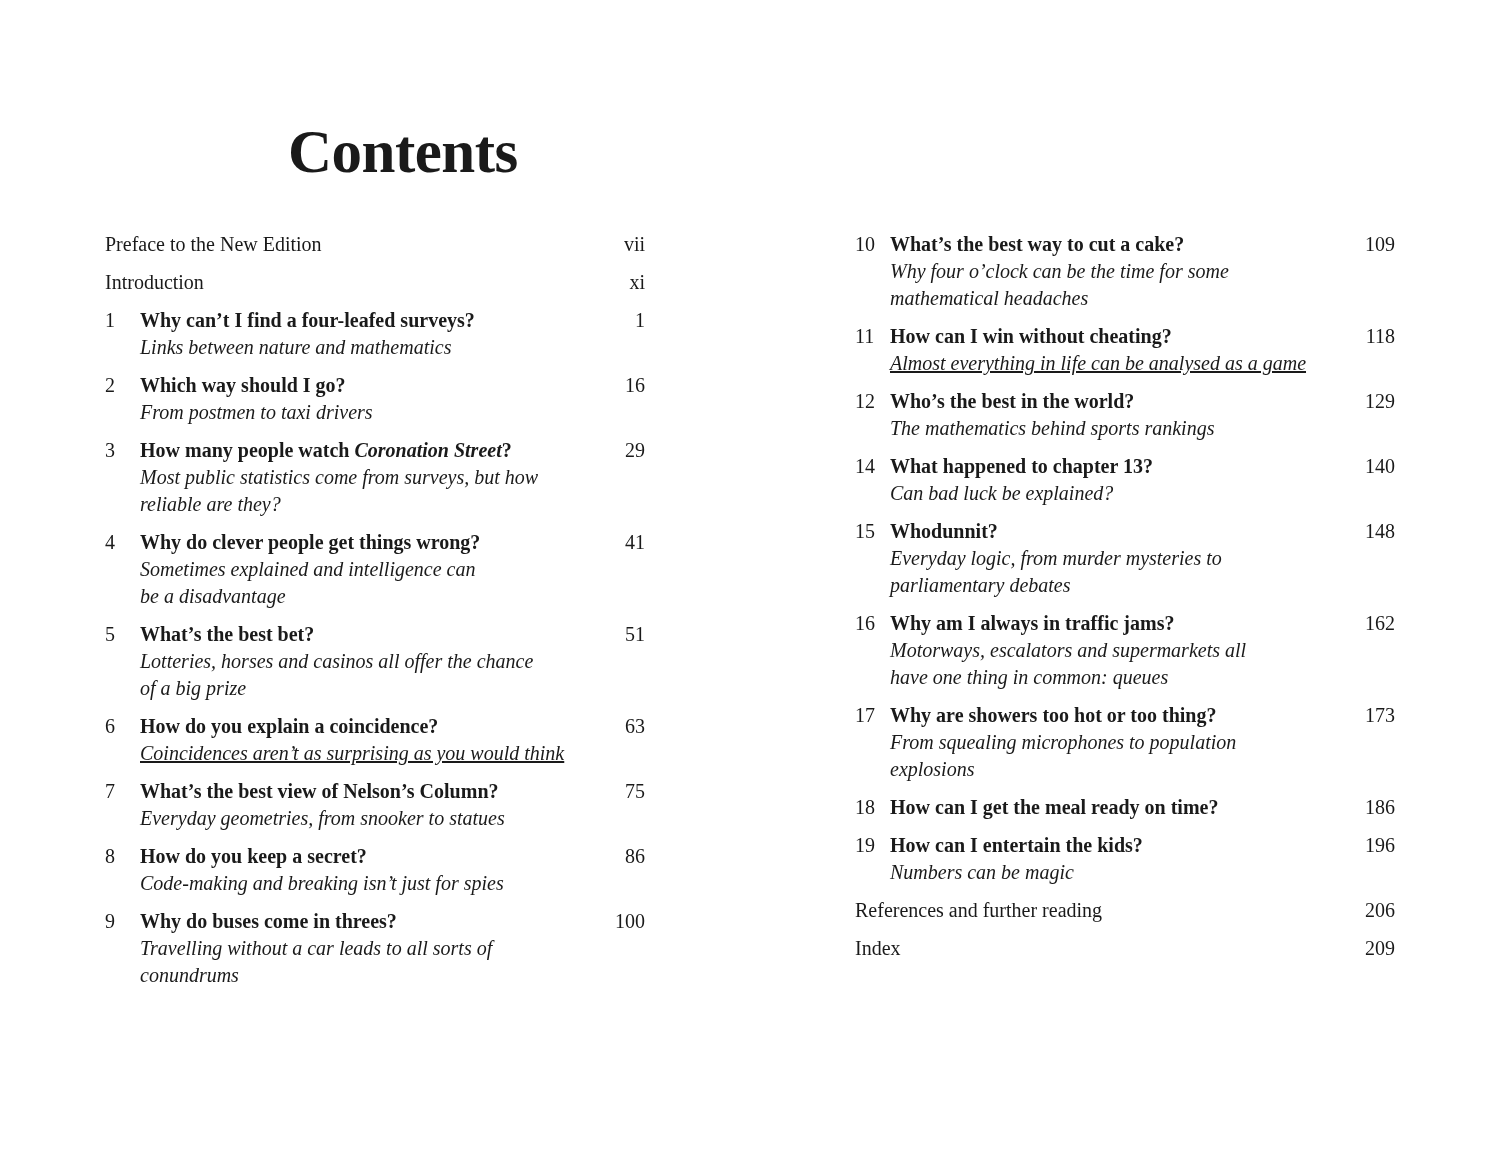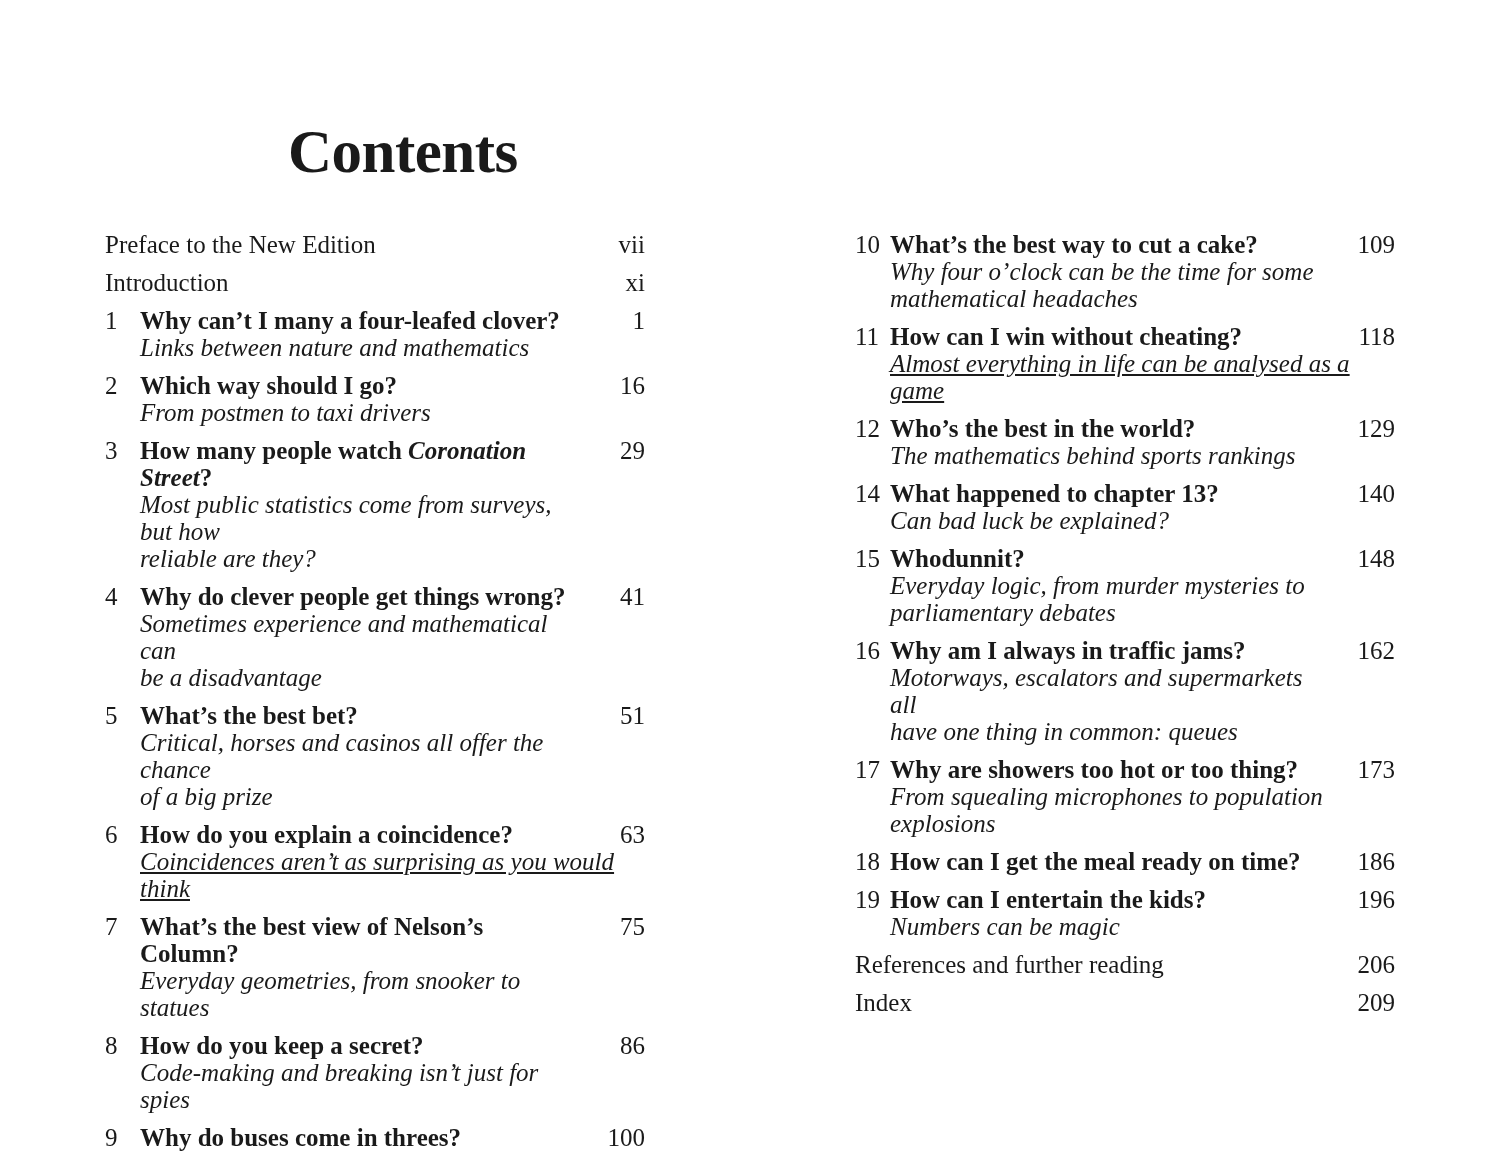--- a/index.html
+++ b/index.html
@@ -3,21 +3,21 @@
 <meta charset="utf-8">
 <style>
   html, body { margin: 0; padding: 0; background: #ffffff; }
   body { width: 1500px; height: 1151px; position: relative; overflow: hidden;
          font-family: "Liberation Serif", "DejaVu Serif", serif; color: #1a1a1a; }
   .title { position: absolute; left: 288px; top: 124px; font-size: 61px; font-weight: bold;
            letter-spacing: -0.5px; margin: 0; line-height: 56px; }
   .col { position: absolute; top: 231px; }
   .col.left { left: 105px; width: 540px; }
   .col.right { left: 855px; width: 540px; }
-  .entry { position: relative; font-size: 25px; line-height: 27px; }
+  .entry { position: relative; font-size: 20px; line-height: 27px; }
   .entry.plain { margin-bottom: 11px; }
   .entry.chapter { margin-bottom: 11px; }
   .entry .num { position: absolute; left: 0; top: 0; font-weight: normal; }
   .entry .body { padding-left: 35px; padding-right: 60px; }
   .entry .heading { font-weight: bold; display: block; }
   .entry .heading i { }
   .entry .sub { font-style: italic; display: block; white-space: pre-line; }
   .entry .page { position: absolute; right: 0; top: 0; }
   .entry.plain .label { display: block; }
   .entry .sub.wide { margin-right: -60px; text-decoration: underline; }
@@ -33,21 +33,21 @@
     <span class="page">vii</span>
   </div>
   <div class="entry plain">
     <span class="label">Introduction</span>
     <span class="page">xi</span>
   </div>
 
   <div class="entry chapter">
     <span class="num">1</span>
     <div class="body">
-      <span class="heading">Why can’t I many a four-leafed clover?</span>
+      <span class="heading">Why can’t I find a four-leafed surveys?</span>
       <span class="sub">Links between nature and mathematics</span>
     </div>
     <span class="page">1</span>
   </div>
 
   <div class="entry chapter">
     <span class="num">2</span>
     <div class="body">
       <span class="heading">Which way should I go?</span>
       <span class="sub">From postmen to taxi drivers</span>
@@ -62,31 +62,31 @@
       <span class="sub">Most public statistics come from surveys, but how
 reliable are they?</span>
     </div>
     <span class="page">29</span>
   </div>
 
   <div class="entry chapter">
     <span class="num">4</span>
     <div class="body">
       <span class="heading">Why do clever people get things wrong?</span>
-      <span class="sub">Sometimes experience and mathematical can
+      <span class="sub">Sometimes explained and intelligence can
 be a disadvantage</span>
     </div>
     <span class="page">41</span>
   </div>
 
   <div class="entry chapter">
     <span class="num">5</span>
     <div class="body">
       <span class="heading">What’s the best bet?</span>
-      <span class="sub">Critical, horses and casinos all offer the chance
+      <span class="sub">Lotteries, horses and casinos all offer the chance
 of a big prize</span>
     </div>
     <span class="page">51</span>
   </div>
 
   <div class="entry chapter">
     <span class="num">6</span>
     <div class="body">
       <span class="heading">How do you explain a coincidence?</span>
       <span class="sub wide">Coincidences aren’t as surprising as you would think</span>

